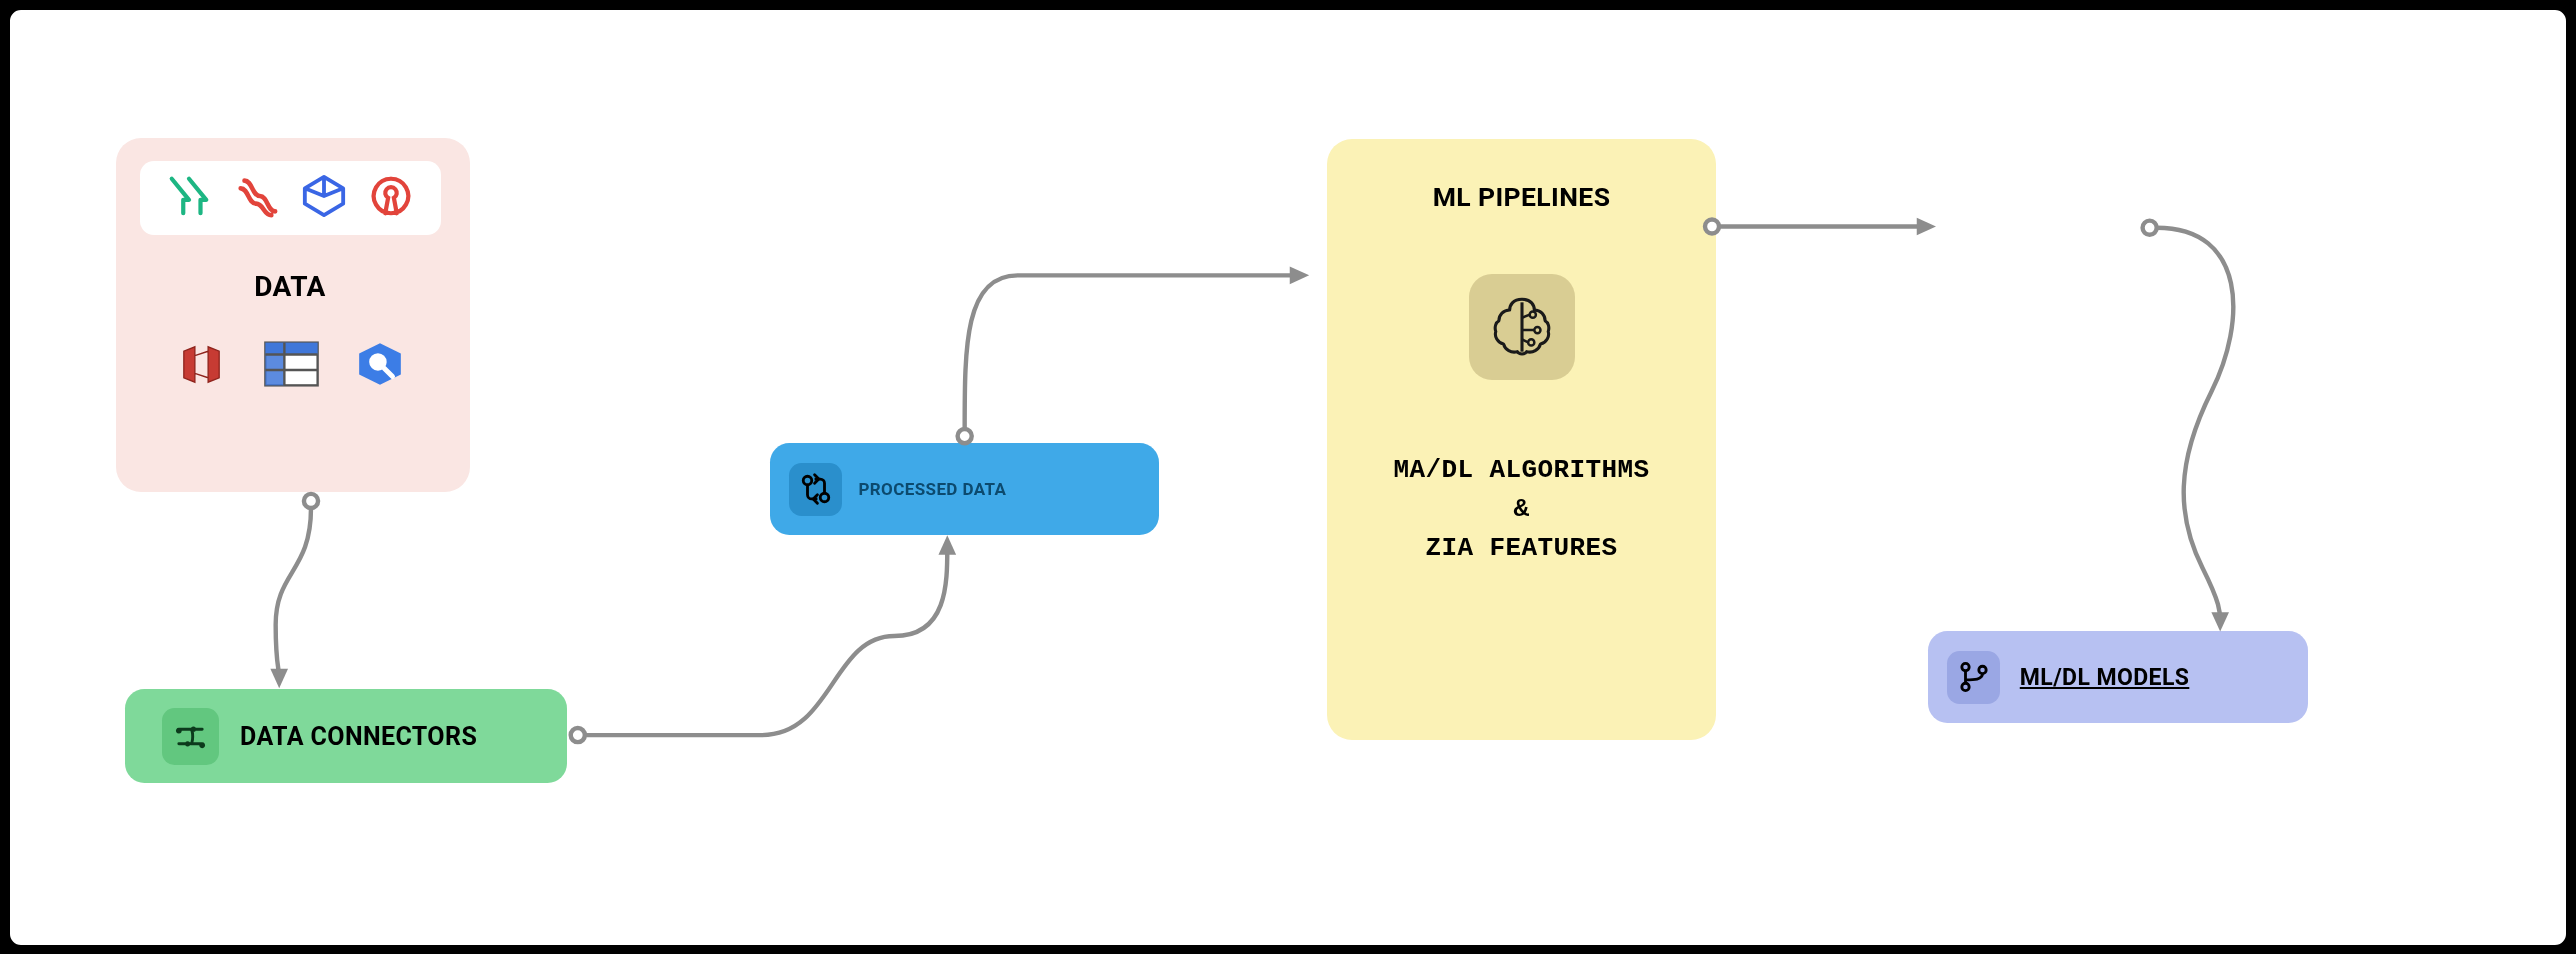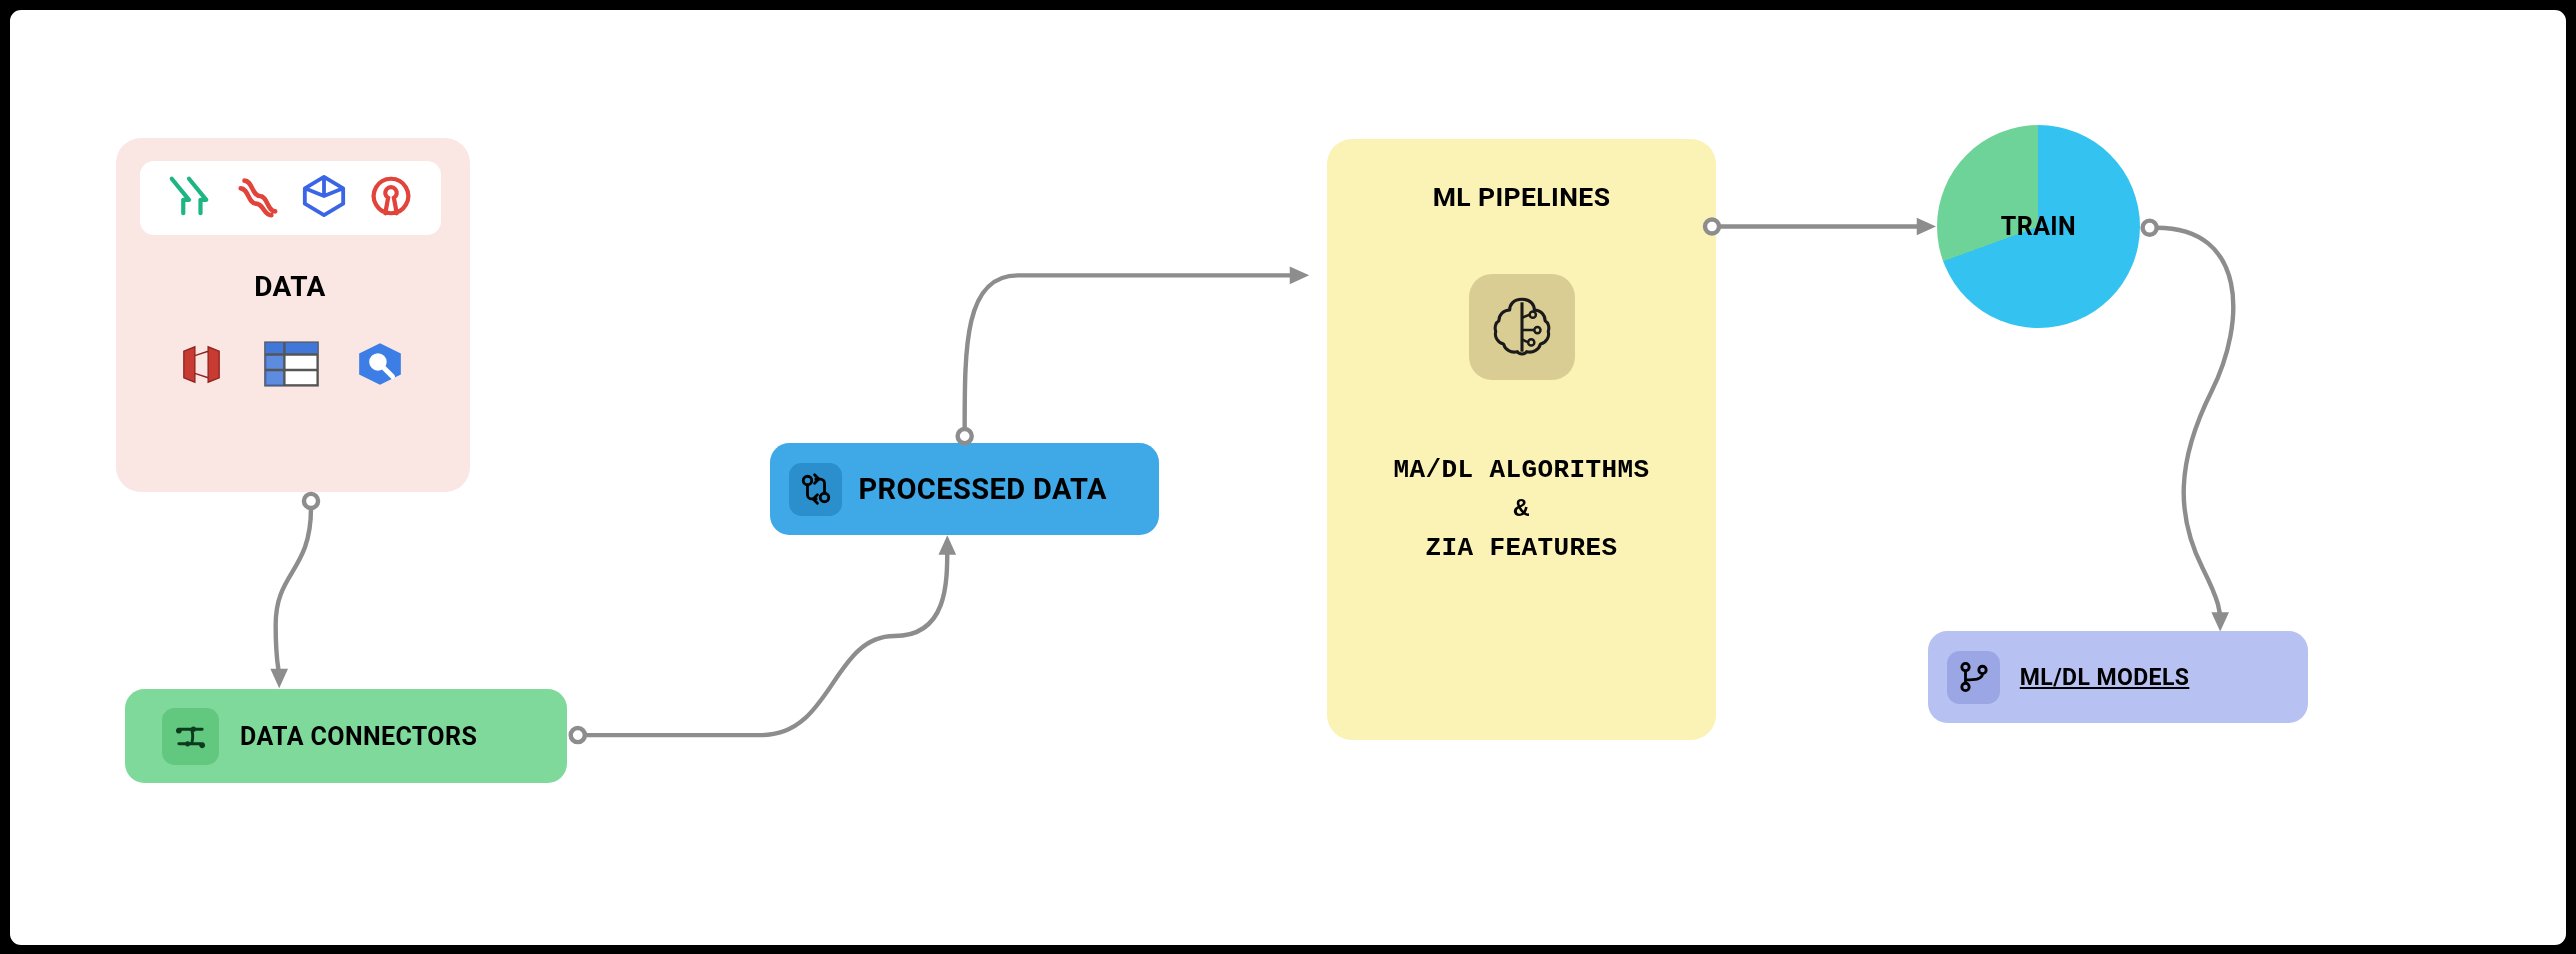--- a/index.html
+++ b/index.html
@@ -71,21 +71,21 @@
     width: 389px; height: 92px;
     background: #3FA9E8;
     border-radius: 19.4px;
     display: flex; align-items: center;
     padding: 0 19.4px;
   }
   .processed .icon-box {
     width: 53px; height: 53px; background: #2A8FCC; border-radius: 12.4px;
     display:flex;align-items:center;justify-content:center; margin-right: 16px;
   }
-  .processed .label { font-size: 29px; color:#000000; }
+  .processed .label { font-size: 17px; color:#0c4a6e; }
 
   
   .pipelines {
     left: 1301px; top: 129px;
     width: 389px; height: 601px;
     background: #FBF2B6;
     border-radius: 25px;
     display:flex; flex-direction:column; align-items:center;
     padding: 42px 21px 21px 21px;
     margin-left: 16px;
@@ -224,24 +224,20 @@
         <path d="M24 18 L29 16 M24 26 L32 26 M24 32 L28 34" stroke="#1a1a1a" stroke-width="1.6"></path>
       </svg>
     </div>
     <div class="label subtitle">
       <span>MA/DL ALGORITHMS</span><br>
       <span>&amp;</span><br>
       <span>ZIA FEATURES</span>
     </div>
   </div>
 
-  <div class="node train">
-    <div class="pie"></div>
-    <div class="label">TRAIN</div>
-  </div>
 
   <div class="node models">
     <div class="icon-box">
       <svg width="34" height="34" viewBox="0 0 24 24">
           <circle cx="6" cy="5" r="2.6" stroke="#000" stroke-width="2" fill="none"></circle>
           <circle cx="6" cy="19" r="2.6" stroke="#000" stroke-width="2" fill="none"></circle>
           <circle cx="18" cy="7" r="2.6" stroke="#000" stroke-width="2" fill="none"></circle>
           <path d="M6 7.6 V16.4 M18 9.6 C18 14 12 14 6 14" stroke="#000" stroke-width="2" fill="none"></path>
         </svg>
     </div>

